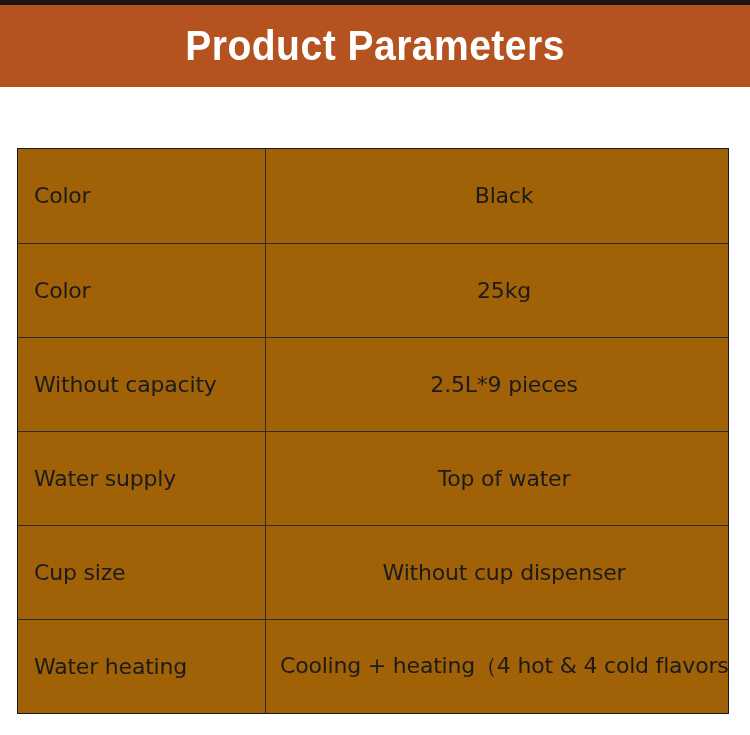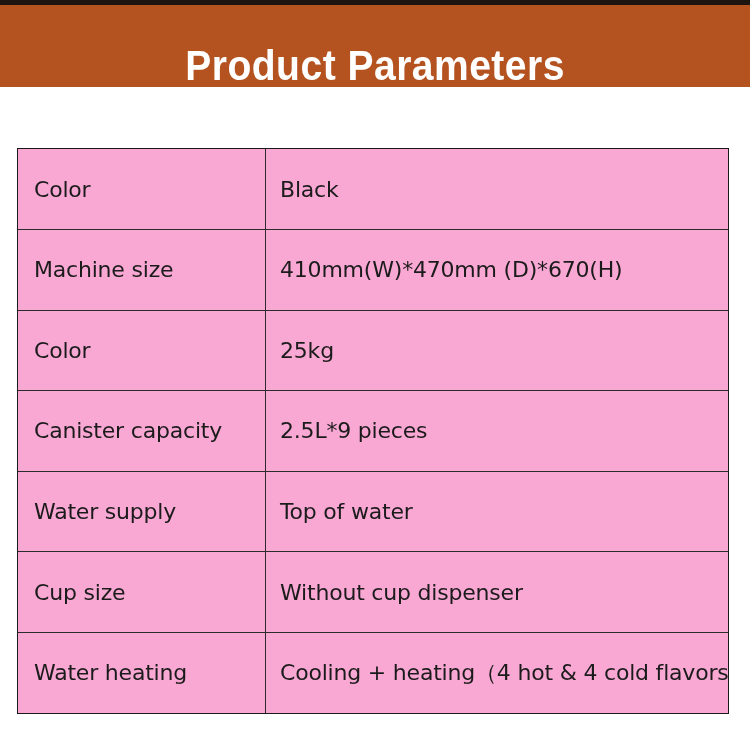--- a/index.html
+++ b/index.html
@@ -28,21 +28,21 @@
 
   
   .banner {
     position: absolute;
     top: 5px;
     left: 0;
     width: 750px;
     height: 82px;
     background: #b55320;
     display: flex;
-    align-items: flex-end;
+    align-items: center;
     justify-content: center;
   }
   .banner-title {
     color: #ffffff;
     font-family: "Liberation Sans Narrow", "Liberation Sans", "DejaVu Sans", sans-serif;
     font-size: 42px;
     font-weight: bold;
     letter-spacing: 0.5px;
     line-height: 1;
     transform: scaleX(0.93);
@@ -52,21 +52,21 @@
 
   
   .table-wrap {
     position: absolute;
     left: 17px;
     top: 148px;
     width: 712px;
     height: 566px;
     border: 1.4px solid #1a1a1a;
     box-sizing: border-box;
-    background: #f9a8d4;
+    background: #a16207;
   }
   table.spec {
     width: 100%;
     height: 100%;
     border-collapse: collapse;
     table-layout: fixed;
   }
   table.spec tr {
     height: 51.45px;
   }
@@ -81,20 +81,21 @@
     letter-spacing: -0.2px;
     white-space: nowrap;
     overflow: hidden;
   }
   table.spec td.key {
     width: 231px;
     border-right: 1.3px solid #2b2b2b;
   }
   table.spec td.val {
     padding-left: 14px;
+    text-align: center;
   }
   table.spec tr:last-child td {
     border-bottom: none;
   }
 </style>
 </head>
 <body>
 
 <div class="top-strip"></div>
 
@@ -103,29 +104,25 @@
 </div>
 
 <div class="table-wrap">
   <table class="spec">
     <tbody>
       <tr>
         <td class="key">Color</td>
         <td class="val">Black</td>
       </tr>
       <tr>
-        <td class="key">Machine size</td>
-        <td class="val">410mm(W)*470mm (D)*670(H)</td>
-      </tr>
-      <tr>
         <td class="key">Color</td>
         <td class="val">25kg</td>
       </tr>
       <tr>
-        <td class="key">Canister capacity</td>
+        <td class="key">Without capacity</td>
         <td class="val">2.5L*9 pieces</td>
       </tr>
       <tr>
         <td class="key">Water supply</td>
         <td class="val">Top of water</td>
       </tr>
       <tr>
         <td class="key">Cup size</td>
         <td class="val">Without cup dispenser</td>
       </tr>

